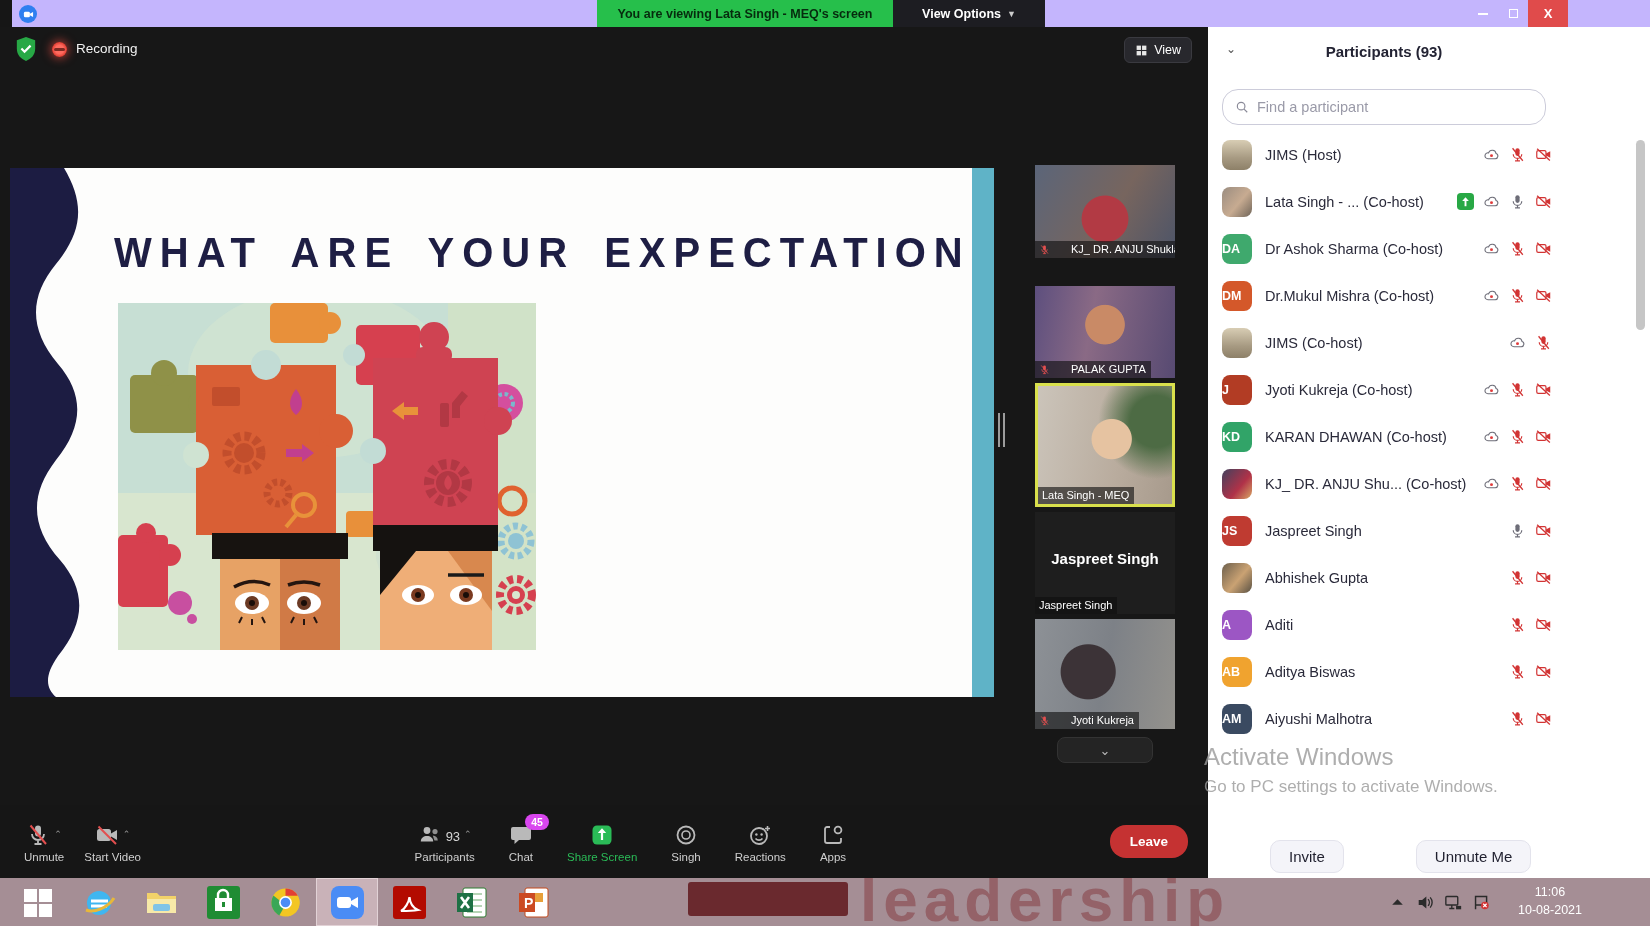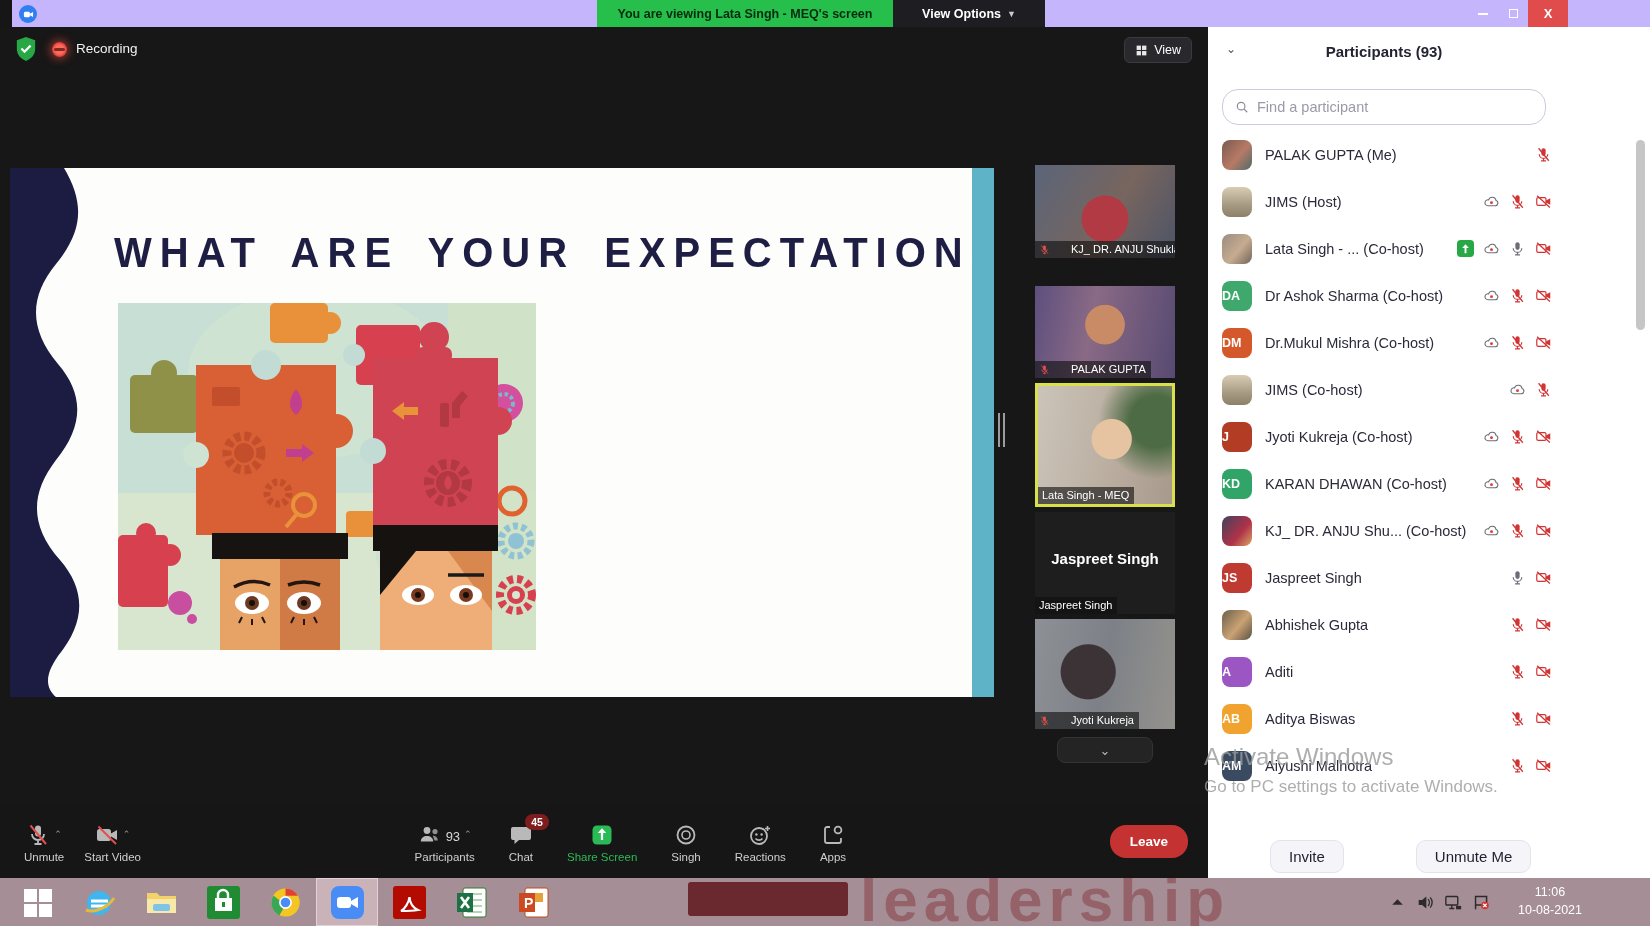--- a/index.html
+++ b/index.html
@@ -72,21 +72,21 @@
 
   
   .toolbar { position:absolute; left:0; bottom:0; width:1208px; height:73px; background:#161616;
              display:flex; align-items:center; }
   .tb-item { display:flex; flex-direction:column; align-items:center; justify-content:center; gap:4px;
              color:#cfcfcf; font-size:11.5px; cursor:pointer; position:relative; padding:0 10px; }
   .tb-item .irow { display:flex; align-items:flex-end; gap:4px; height:26px; }
   .tb-item svg.big { width:24px; height:24px; }
   .caret { color:#9a9a9a; font-size:9px; line-height:10px; padding-bottom:8px; }
   .count93 { color:#d6d6d6; font-size:13px; padding-bottom:3px; }
-  .badge45 { position:absolute; top:-7px; right:-16px; background:#7f1d1d; color:#fff; font-size:10.5px; font-weight:bold;
+  .badge45 { position:absolute; top:-7px; right:-16px; background:#d946ef; color:#fff; font-size:10.5px; font-weight:bold;
              border-radius:9px; padding:2px 6px; }
   .lbl-green { color:#2abb57; }
   .grow { flex:1; }
   .leave-btn { margin-right:20px; background:#c53232; color:#fff; font-size:13.5px; font-weight:bold;
                border:none; border-radius:16px; padding:9px 20px; cursor:pointer; }
   .tb-left { margin-left:14px; display:flex; }
   .tb-center { display:flex; gap:14px; }
 
   
   .panel { position:absolute; left:1208px; top:27px; width:442px; height:851px; background:#fff; color:#232333; }
@@ -525,31 +525,20 @@
     </div>
     <div class="searchbox">
       <svg>
           <use href="#i-search"></use>
         </svg>
       <input type="text" placeholder="Find a participant" style="">
     </div>
 
     <div class="rows">
       <div class="prow">
-        <div class="pav av-p1">
-            <span></span>
-          </div>
-        <div class="pname">PALAK GUPTA (Me)</div>
-        <div class="picons">
-            <svg class="ic-red">
-              <use href="#i-mic-off"></use>
-            </svg>
-          </div>
-      </div>
-      <div class="prow">
         <div class="pav av-jims">
             <span></span>
           </div>
         <div class="pname">JIMS (Host)</div>
         <div class="picons">
             <svg class="ic-gray">
               <use href="#i-cloud"></use>
             </svg>
             <svg class="ic-red">
               <use href="#i-mic-off"></use>

